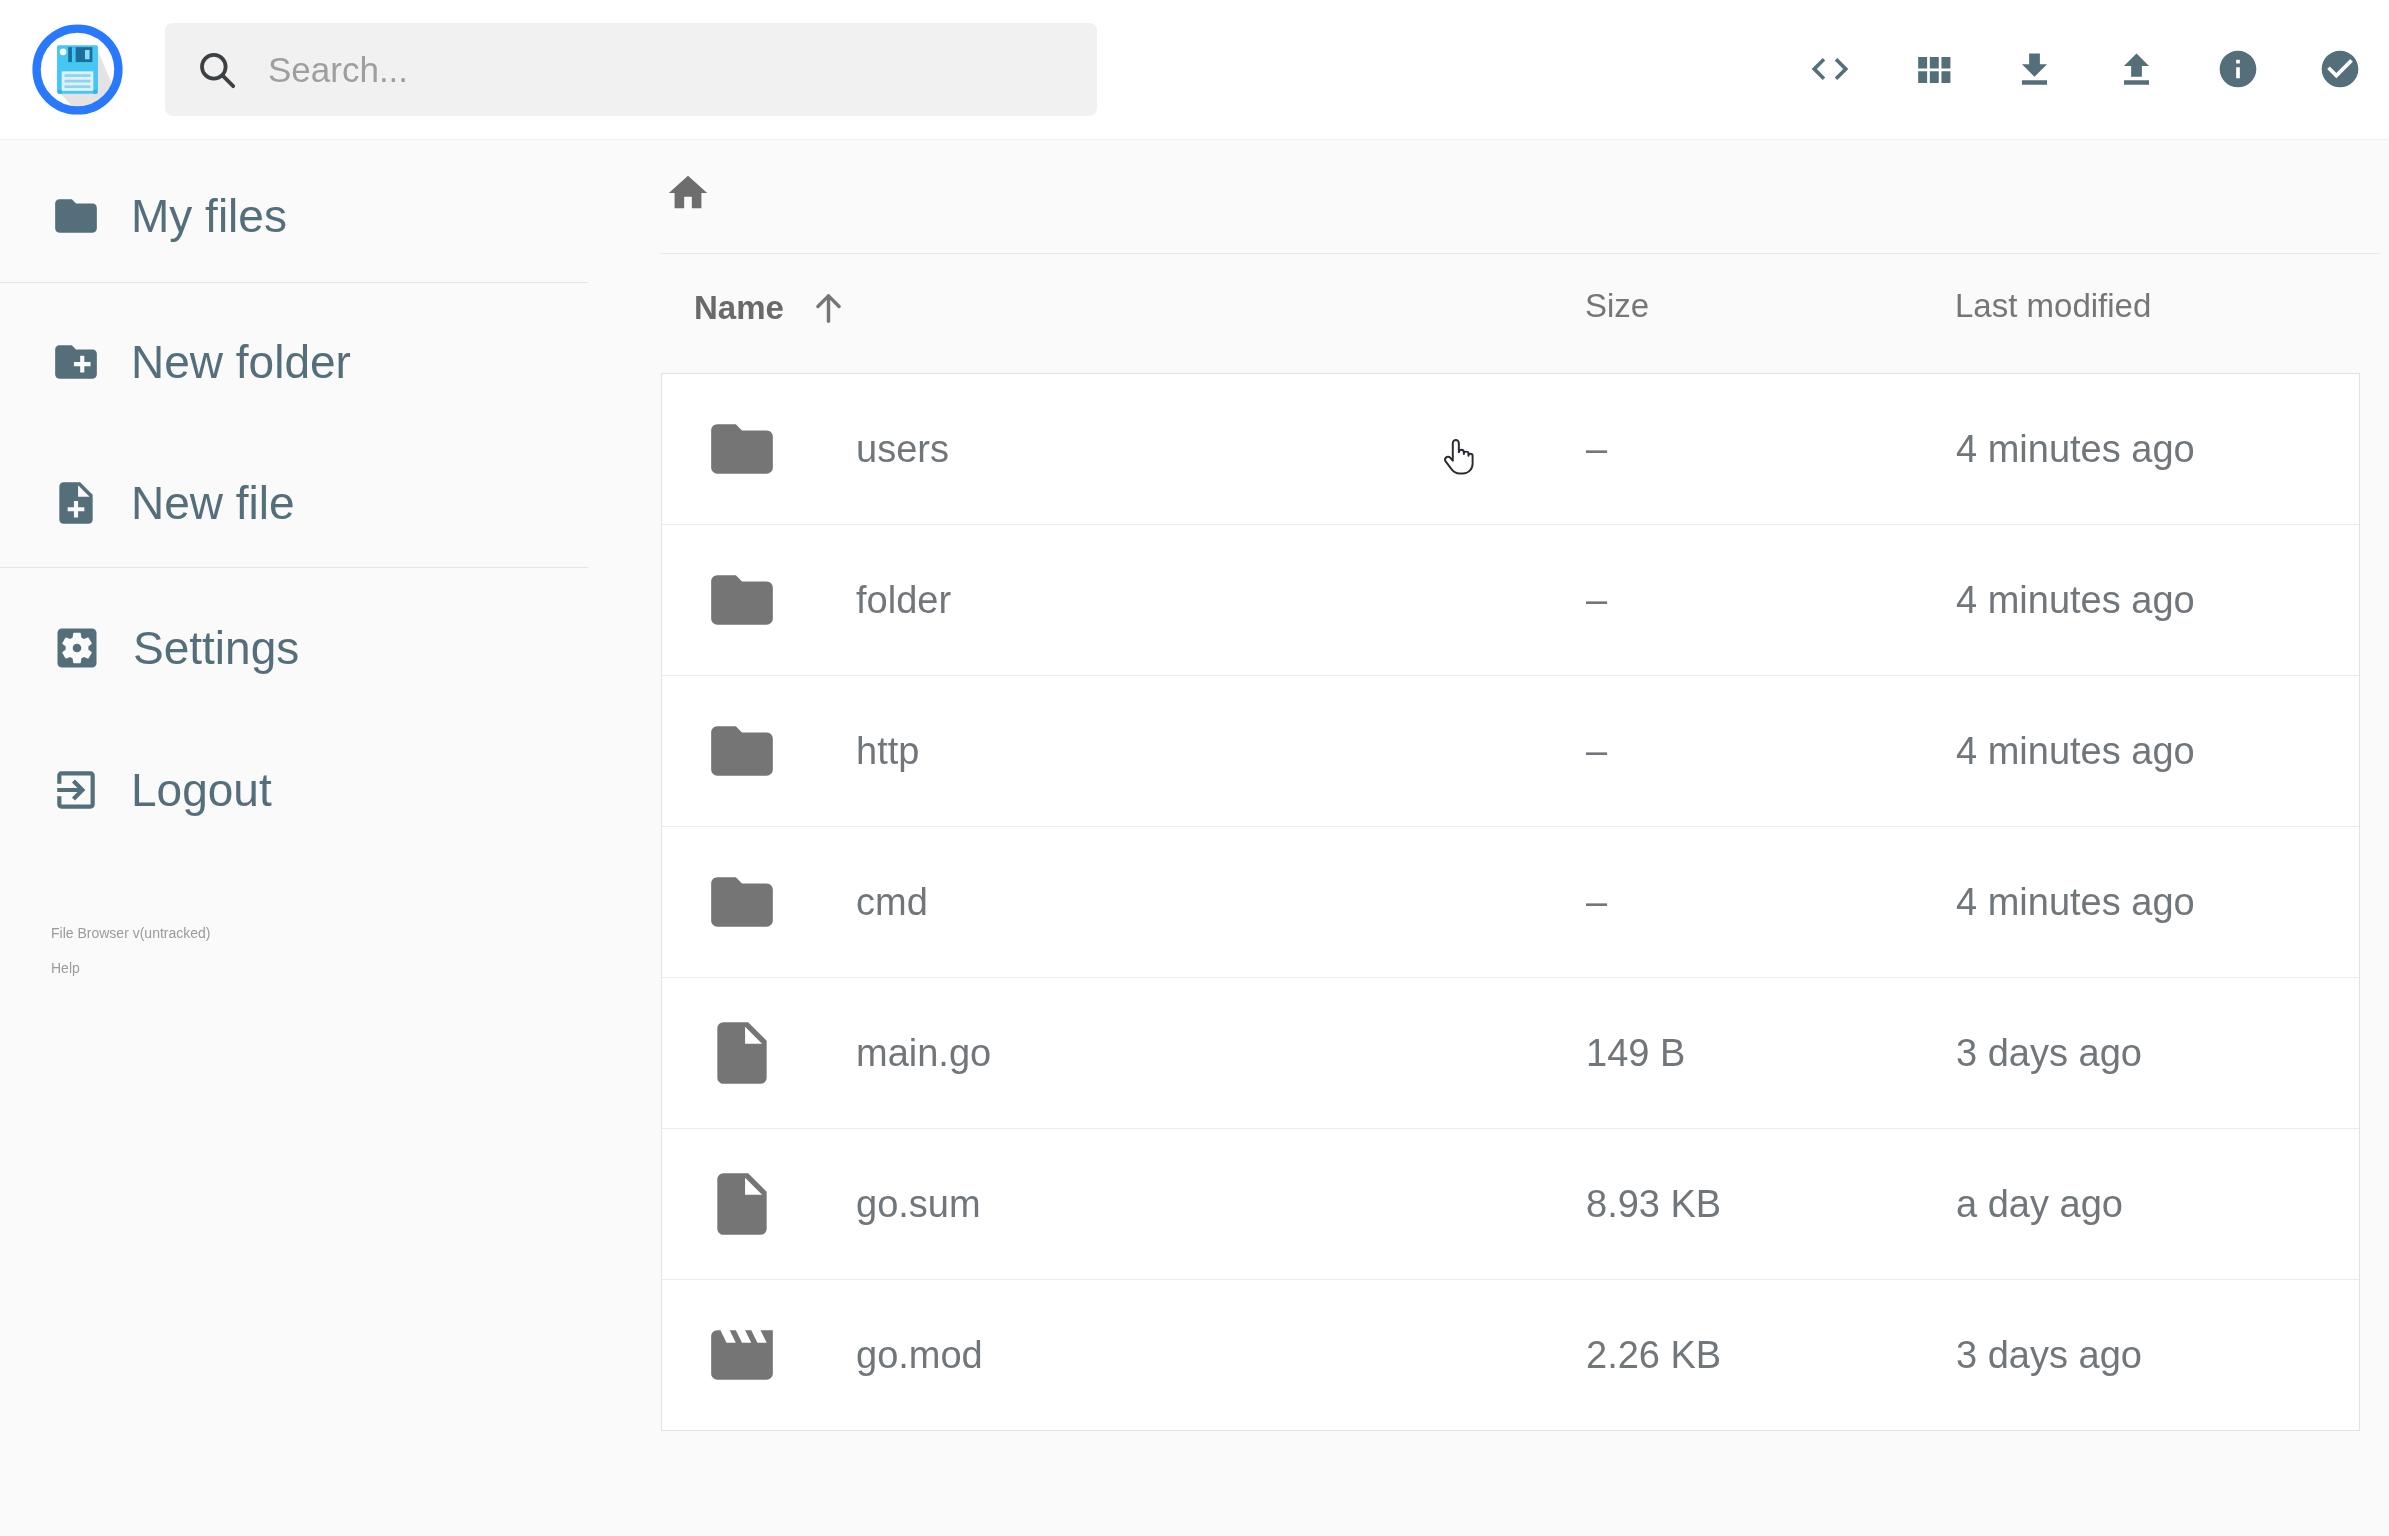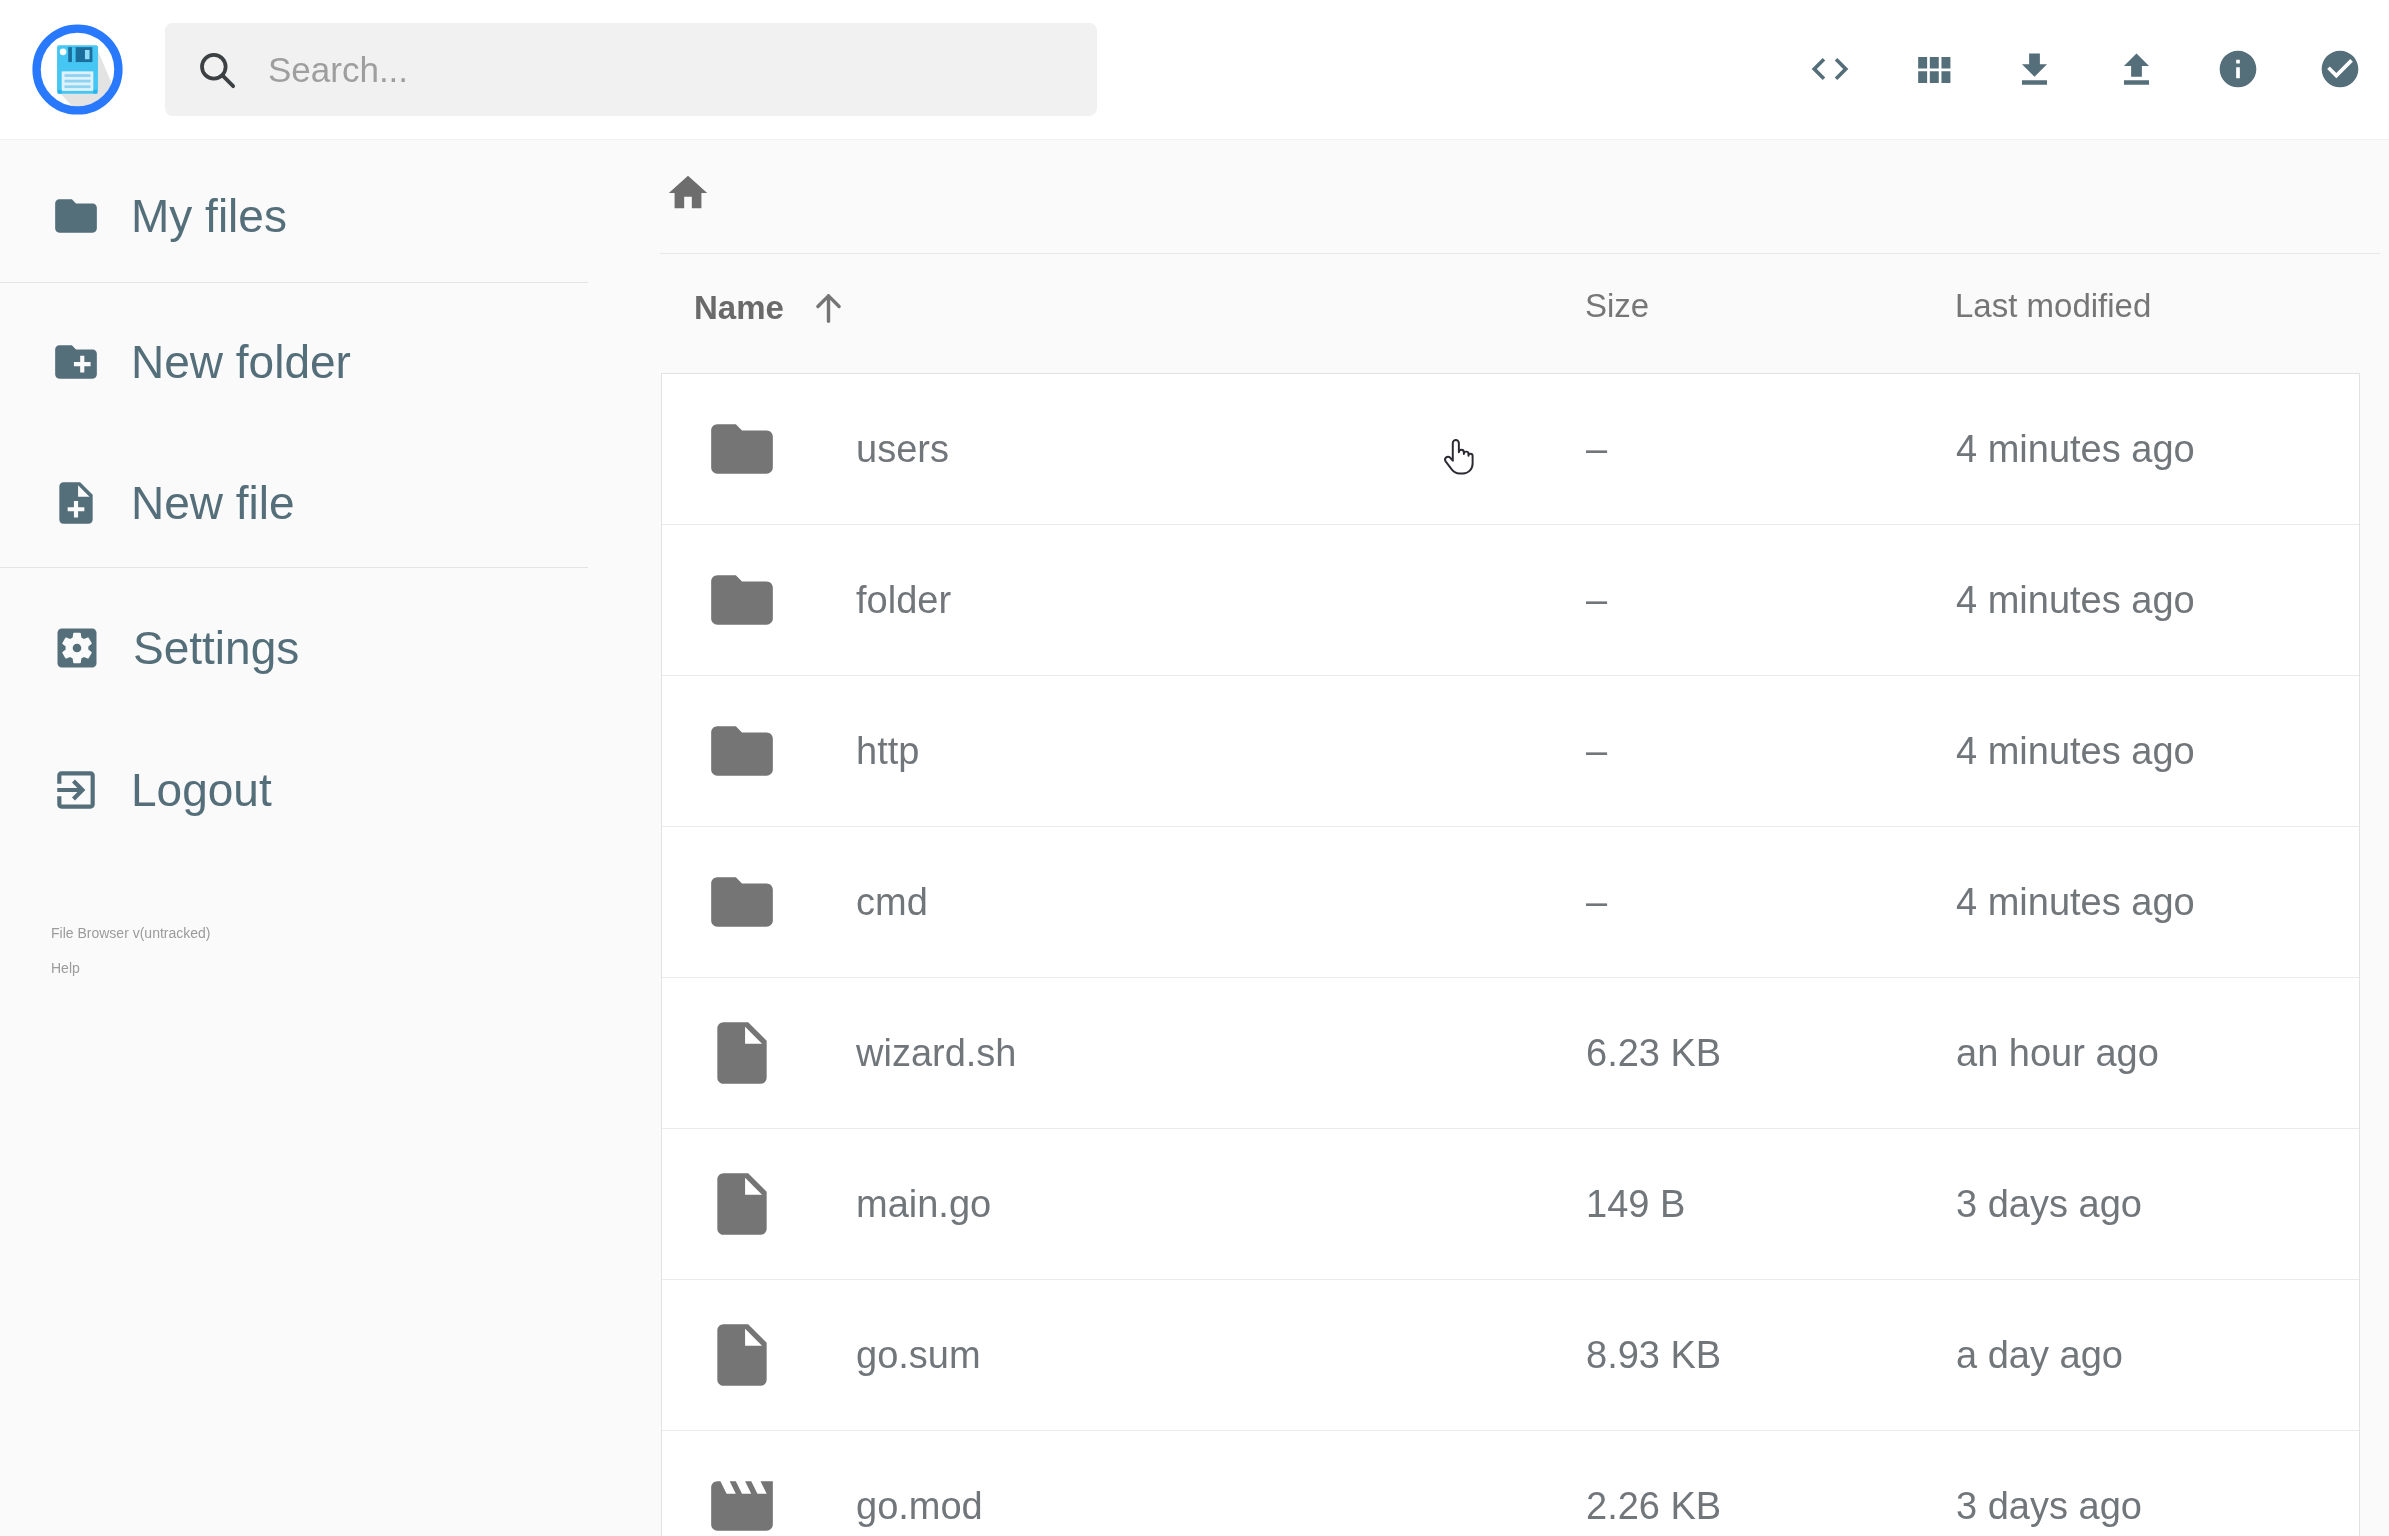--- a/index.html
+++ b/index.html
@@ -239,32 +239,20 @@
     <span class="rtxt rmod">4 minutes ago</span>
   </div>
       <div class="row icon-file">
     <span class="ric">
 
       <svg class="i-file" width="74" height="74" viewBox="0 0 24 24">
         <path d="M6 2c-1.1 0-2 .9-2 2v16c0 1.1.9 2 2 2h12c1.1 0 2-.9 2-2V8l-6-6H6zm7 7V3.5L18.5 9H13z"></path>
       </svg>
 
     </span>
-    <span class="rtxt rname">wizard.sh</span>
-    <span class="rtxt rsize">6.23 KB</span>
-    <span class="rtxt rmod">an hour ago</span>
-  </div>
-      <div class="row icon-file">
-    <span class="ric">
-
-      <svg class="i-file" width="74" height="74" viewBox="0 0 24 24">
-        <path d="M6 2c-1.1 0-2 .9-2 2v16c0 1.1.9 2 2 2h12c1.1 0 2-.9 2-2V8l-6-6H6zm7 7V3.5L18.5 9H13z"></path>
-      </svg>
-
-    </span>
     <span class="rtxt rname">main.go</span>
     <span class="rtxt rsize">149 B</span>
     <span class="rtxt rmod">3 days ago</span>
   </div>
       <div class="row icon-file">
     <span class="ric">
 
       <svg class="i-file" width="74" height="74" viewBox="0 0 24 24">
         <path d="M6 2c-1.1 0-2 .9-2 2v16c0 1.1.9 2 2 2h12c1.1 0 2-.9 2-2V8l-6-6H6zm7 7V3.5L18.5 9H13z"></path>
       </svg>

